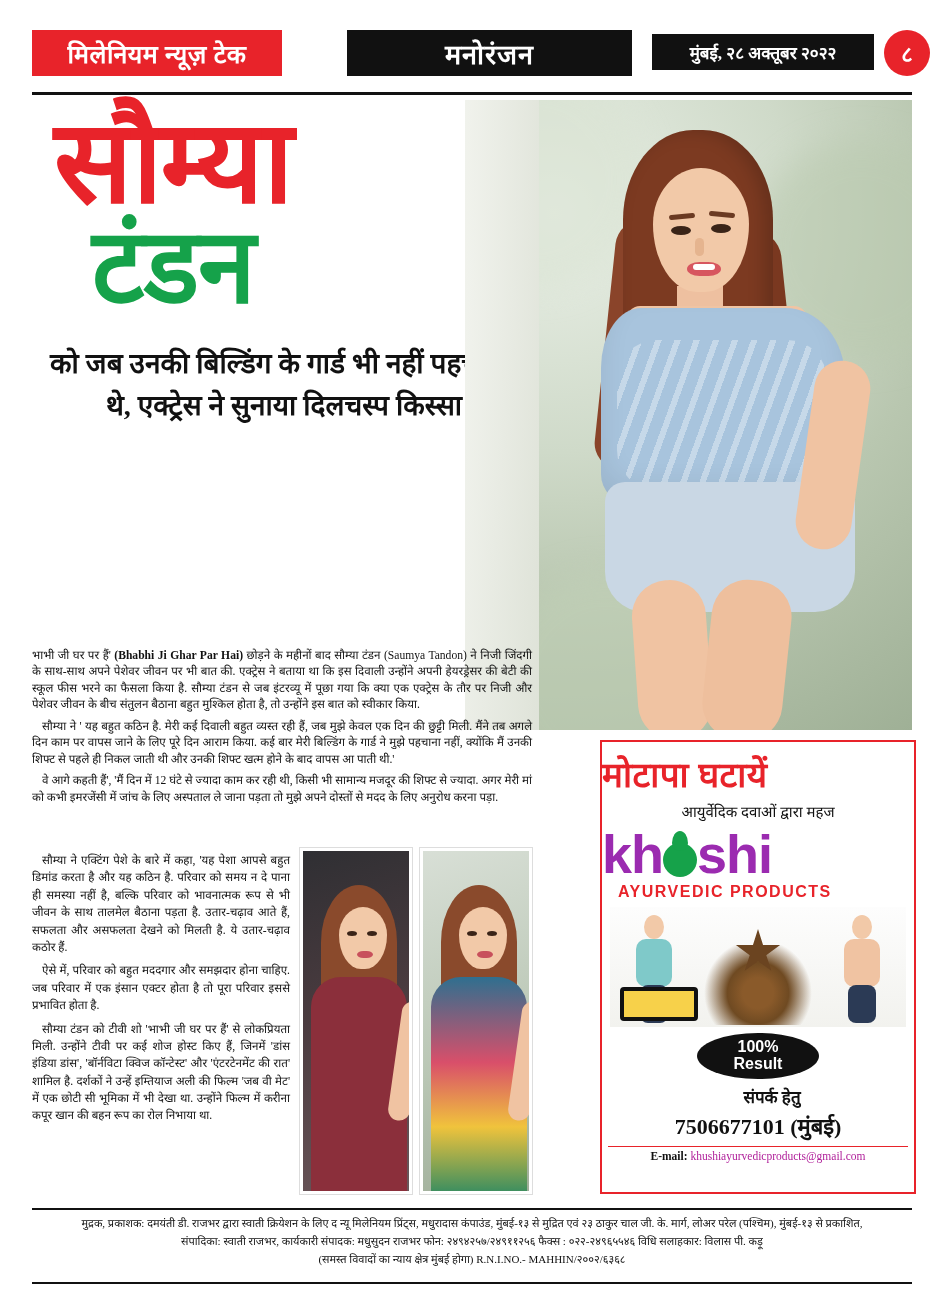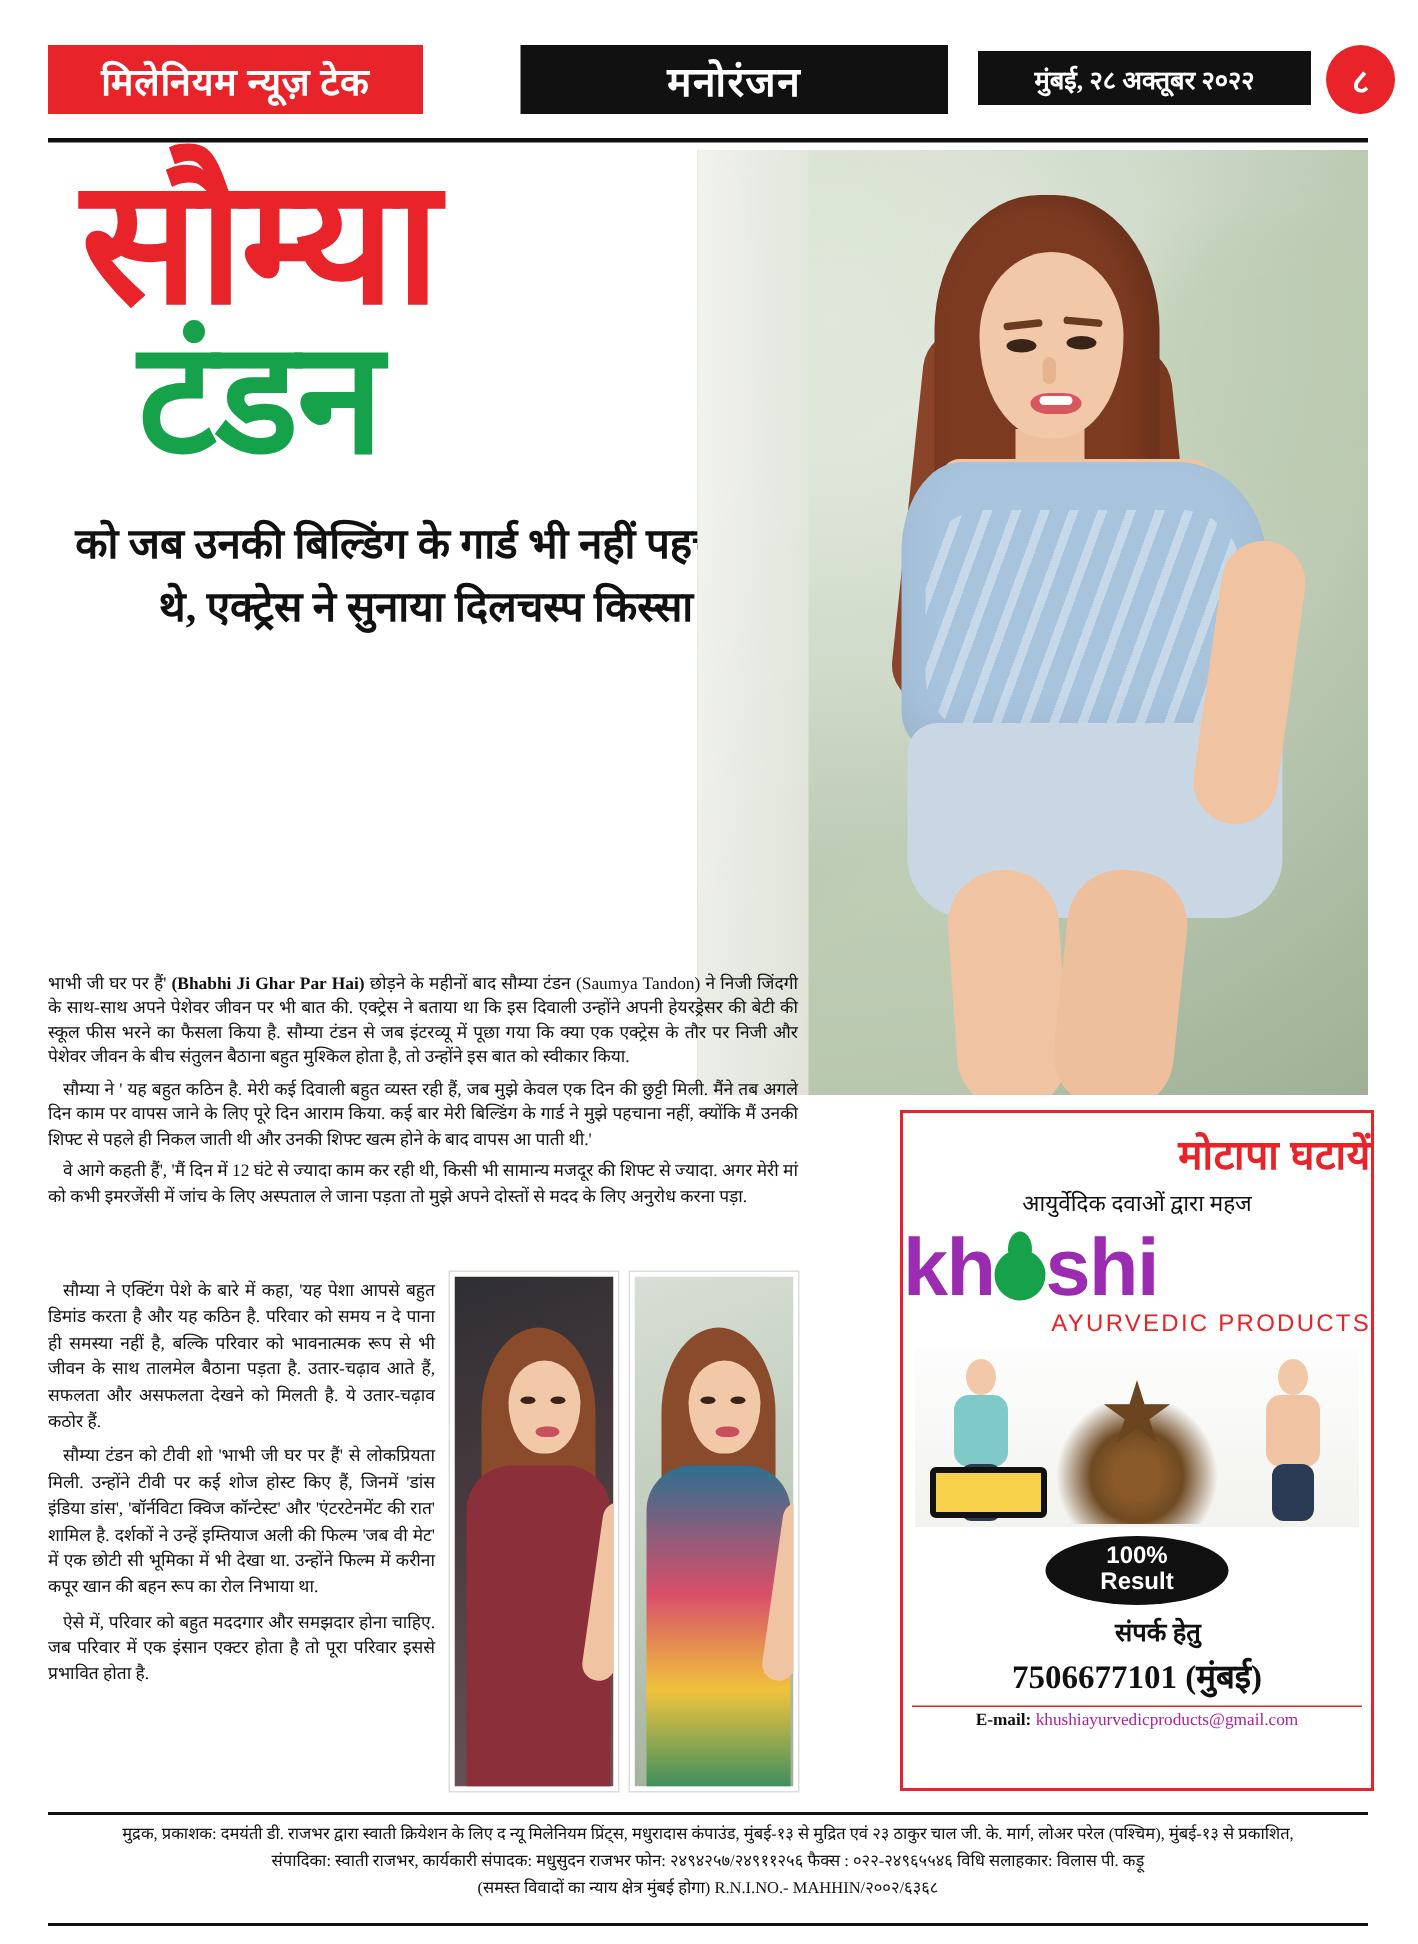--- a/index.html
+++ b/index.html
@@ -77,27 +77,27 @@
   .sp .sface{position:absolute;left:36px;top:56px;width:48px;height:62px;background:#f2c9a8;border-radius:24px 24px 22px 22px/28px 28px 34px 34px;}
   .sp .seye{position:absolute;width:10px;height:5px;background:#3a2418;border-radius:50%;top:80px;}
   .sp .seye.l{left:44px;} .sp .seye.r{left:64px;}
   .sp .slip{position:absolute;left:54px;top:100px;width:16px;height:7px;background:#c8505c;border-radius:9px/5px;}
   .sp1 .sdress{position:absolute;left:8px;top:126px;width:96px;height:214px;background:#8b2f3b;border-radius:30px 30px 0 0;}
   .sp2 .sdress{position:absolute;left:8px;top:126px;width:96px;height:214px;background:linear-gradient(180deg,#2f6f8f,#d94f6a 40%,#f0c33c 70%,#3f8f5f);border-radius:30px 30px 0 0;}
   .sp .sarm{position:absolute;left:92px;top:150px;width:22px;height:120px;background:#f0c3a2;border-radius:12px;transform:rotate(8deg);}
 
   
   .ad{position:absolute;left:600px;top:740px;width:312px;height:450px;border:2px solid #e8232a;background:#fff;}
-  .ad-h1{margin:8px 0 0 0;text-align:right;font-family:"Liberation Serif",serif;font-weight:bold;font-size:27px;color:#e8232a;letter-spacing:0.5px;}
+  .ad-h1{margin:8px 0 0 0;text-align:left;font-family:"Liberation Serif",serif;font-weight:bold;font-size:35px;color:#e8232a;letter-spacing:0.5px;}
   .ad-h2{margin:4px 0 0 0;text-align:center;font-family:"Liberation Serif",serif;font-weight:normal;font-size:15px;color:#111;}
   .ad-h3{margin:2px 0 0 0;text-align:center;font-family:"Liberation Serif",serif;font-weight:bold;font-size:16px;color:#111;}
   .brand{position:relative;margin:6px 0 0 0;text-align:left;font-family:"Liberation Sans",sans-serif;font-weight:bold;font-size:54px;line-height:1;color:#9b2bb0;letter-spacing:-1px;}
   .brand .leafy{display:inline-block;width:34px;height:34px;border-radius:50%;background:#16a24a;vertical-align:-4px;position:relative;}
   .brand .leafy:before{content:"";position:absolute;left:9px;top:-12px;width:16px;height:20px;background:#16a24a;border-radius:50% 50% 50% 50%/60% 60% 40% 40%;}
-  .ad-sub{text-align:right;font-family:"Liberation Sans",sans-serif;font-weight:normal;font-size:16px;letter-spacing:1.5px;color:#e8232a;margin-top:2px;}
+  .ad-sub{text-align:left;font-family:"Liberation Sans",sans-serif;font-weight:bold;font-size:16px;letter-spacing:1.5px;color:#e8232a;margin-top:2px;padding-left:16px;}
   .ad-img{position:relative;margin:6px 8px 0 8px;height:120px;background:linear-gradient(180deg,#fdfdfd,#f2f2ee);overflow:hidden;}
   .ad-img .fig-l{position:absolute;left:16px;top:8px;width:56px;height:108px;}
   .ad-img .fig-r{position:absolute;right:16px;top:8px;width:56px;height:108px;}
   .ad-img .head{position:absolute;left:18px;top:0;width:20px;height:24px;border-radius:50%;background:#f2c9a8;}
   .ad-img .body{position:absolute;left:10px;top:24px;width:36px;height:48px;background:#7fc9c9;border-radius:10px;}
   .ad-img .bodyr{background:#f0c3a2;}
   .ad-img .legs{position:absolute;left:14px;top:70px;width:28px;height:38px;background:#2b3a55;border-radius:8px;}
   .ad-img .herbs{position:absolute;left:50%;transform:translateX(-50%);bottom:2px;width:120px;height:80px;background:radial-gradient(circle at 50% 60%,#8a5a2a 0 20%,#6f4a22 40%,rgba(0,0,0,0) 70%);}
   .ad-img .star{position:absolute;left:50%;top:22px;transform:translateX(-50%);width:46px;height:46px;background:#6b4420;clip-path:polygon(50% 0%,61% 35%,98% 35%,68% 57%,79% 91%,50% 70%,21% 91%,32% 57%,2% 35%,39% 35%);}
   .ad-tape{position:absolute;left:10px;bottom:6px;width:70px;height:26px;border:4px solid #111;border-radius:4px;background:#f7d14a;}
@@ -172,22 +172,22 @@
   </div>
 
   <div class="article">
     <p class="lede"><span>भाभी जी घर पर हैं' </span><b>(Bhabhi Ji Ghar Par Hai)</b><span> छोड़ने के महीनों बाद सौम्या टंडन (Saumya Tandon) ने निजी जिंदगी के साथ-साथ अपने पेशेवर जीवन पर भी बात की. एक्ट्रेस ने बताया था कि इस दिवाली उन्होंने अपनी हेयरड्रेसर की बेटी की स्कूल फीस भरने का फैसला किया है. सौम्या टंडन से जब इंटरव्यू में पूछा गया कि क्या एक एक्ट्रेस के तौर पर निजी और पेशेवर जीवन के बीच संतुलन बैठाना बहुत मुश्किल होता है, तो उन्होंने इस बात को स्वीकार किया.</span></p>
     <p>सौम्या ने ' यह बहुत कठिन है. मेरी कई दिवाली बहुत व्यस्त रही हैं, जब मुझे केवल एक दिन की छुट्टी मिली. मैंने तब अगले दिन काम पर वापस जाने के लिए पूरे दिन आराम किया. कई बार मेरी बिल्डिंग के गार्ड ने मुझे पहचाना नहीं, क्योंकि मैं उनकी शिफ्ट से पहले ही निकल जाती थी और उनकी शिफ्ट खत्म होने के बाद वापस आ पाती थी.'</p>
     <p>वे आगे कहती हैं', 'मैं दिन में 12 घंटे से ज्यादा काम कर रही थी, किसी भी सामान्य मजदूर की शिफ्ट से ज्यादा. अगर मेरी मां को कभी इमरजेंसी में जांच के लिए अस्पताल ले जाना पड़ता तो मुझे अपने दोस्तों से मदद के लिए अनुरोध करना पड़ा.</p>
   </div>
 
   <div class="article-lower">
     <p>सौम्या ने एक्टिंग पेशे के बारे में कहा, 'यह पेशा आपसे बहुत डिमांड करता है और यह कठिन है. परिवार को समय न दे पाना ही समस्या नहीं है, बल्कि परिवार को भावनात्मक रूप से भी जीवन के साथ तालमेल बैठाना पड़ता है. उतार-चढ़ाव आते हैं, सफलता और असफलता देखने को मिलती है. ये उतार-चढ़ाव कठोर हैं.</p>
+    <p>ऐसे में, परिवार को बहुत मददगार और समझदार होना चाहिए. जब परिवार में एक इंसान एक्टर होता है तो पूरा परिवार इससे प्रभावित होता है.</p>
     <p>सौम्या टंडन को टीवी शो 'भाभी जी घर पर हैं' से लोकप्रियता मिली. उन्होंने टीवी पर कई शोज होस्ट किए हैं, जिनमें 'डांस इंडिया डांस', 'बॉर्नविटा क्विज कॉन्टेस्ट' और 'एंटरटेनमेंट की रात' शामिल है. दर्शकों ने उन्हें इम्तियाज अली की फिल्म 'जब वी मेट' में एक छोटी सी भूमिका में भी देखा था. उन्होंने फिल्म में करीना कपूर खान की बहन रूप का रोल निभाया था.</p>
-    <p>ऐसे में, परिवार को बहुत मददगार और समझदार होना चाहिए. जब परिवार में एक इंसान एक्टर होता है तो पूरा परिवार इससे प्रभावित होता है.</p>
   </div>
 
   <div class="photo-pair">
     <div class="sp sp1">
       <div class="sbg"></div>
       <div class="shair"></div>
       <div class="sdress"></div>
       <div class="sarm"></div>
       <div class="sface"></div>
       <div class="seye l"></div>

